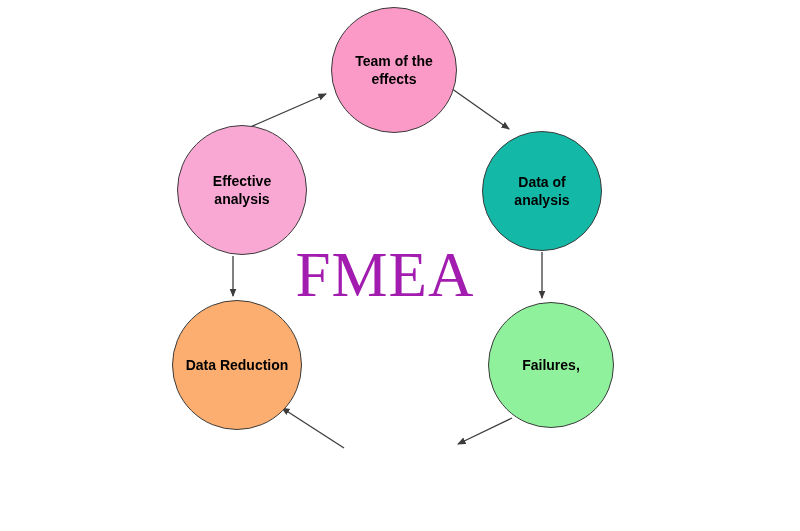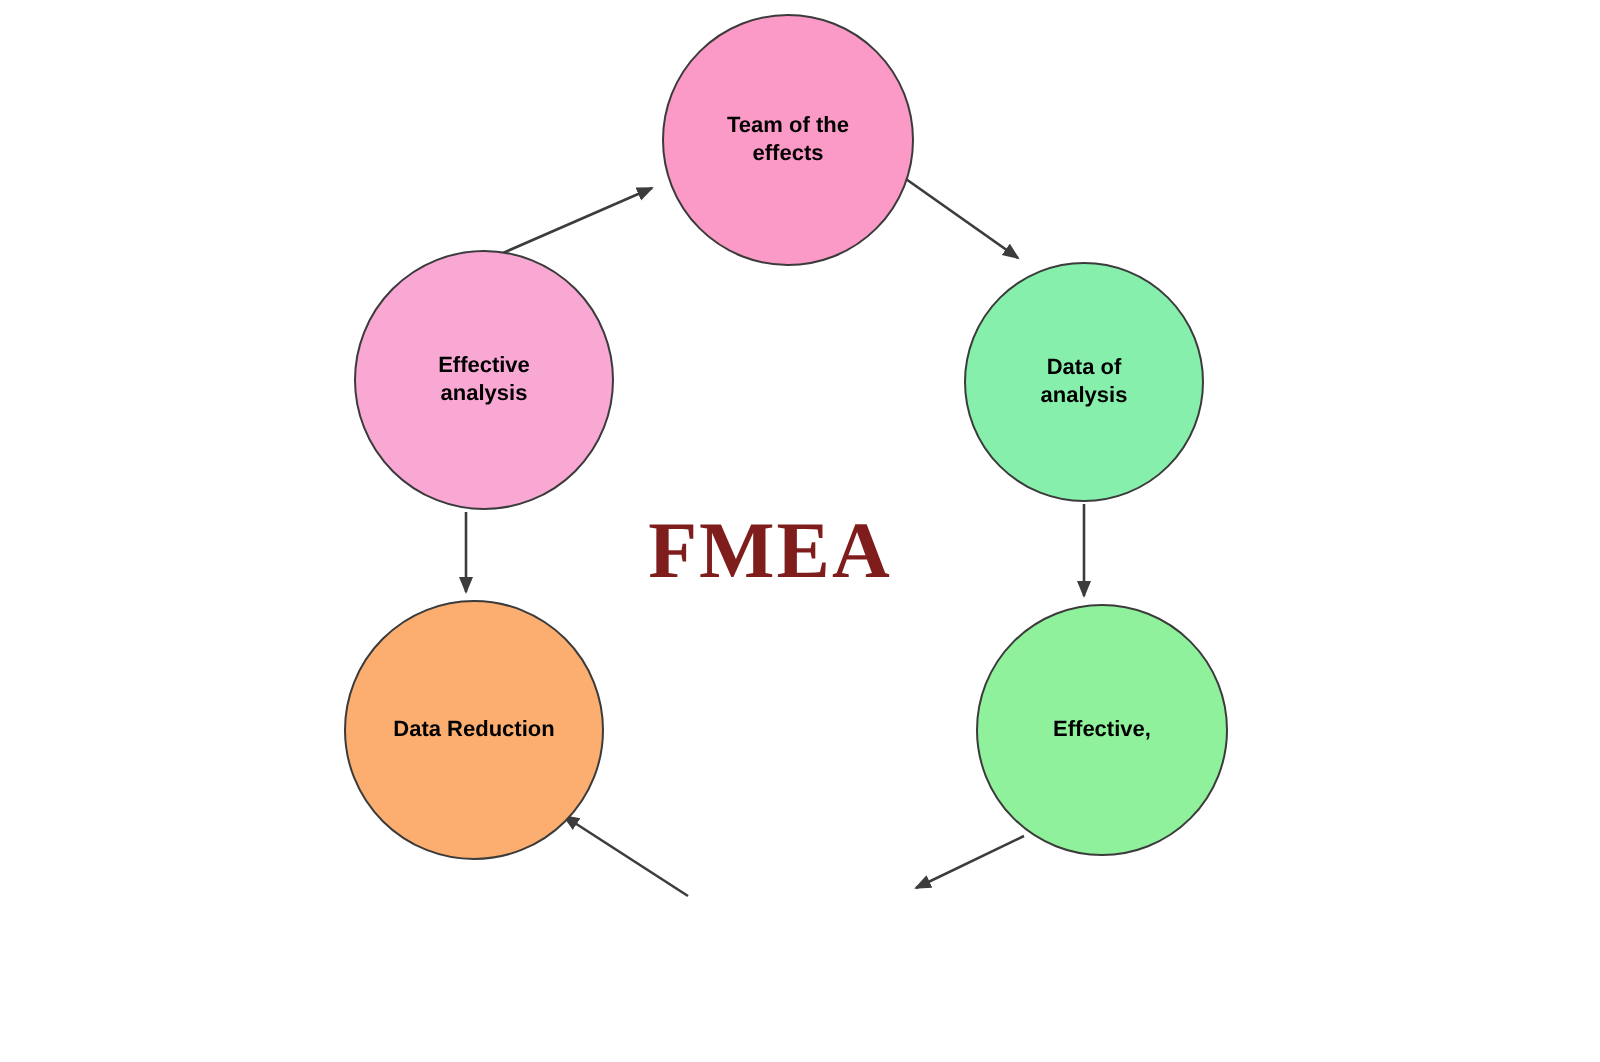--- a/index.html
+++ b/index.html
@@ -18,42 +18,42 @@
   .node {
     position: absolute;
     border-radius: 50%;
     border: 1.5px solid #3b3b3b;
     display: flex;
     flex-direction: column;
     align-items: center;
     justify-content: center;
     text-align: center;
     font-weight: bold;
-    font-size: 11px;
+    font-size: 14px;
     line-height: 1.3;
     color: #000000;
     box-sizing: border-box;
   }
   .node span { display: block; white-space: nowrap; }
   
   .node-team       { left: 331px; top:   7px; width: 126px; height: 126px; }
   .node-data       { left: 482px; top: 131px; width: 120px; height: 120px; }
   .node-failures   { left: 488px; top: 302px; width: 126px; height: 126px; }
   .node-asset      { left: 336px; top: 399px; width: 126px; height: 126px; }
   .node-risk       { left: 172px; top: 300px; width: 130px; height: 130px; }
   .node-effective  { left: 177px; top: 125px; width: 130px; height: 130px; }
   .center-title {
     position: absolute;
     left: 385px;
     top: 275px;
     transform: translate(-50%, -50%);
     font-family: "Liberation Serif", serif;
-    font-size: 40px;
-    font-weight: 700;
-    color: #7f1d1d;
+    font-size: 63px;
+    font-weight: 400;
+    color: #a21caf;
     letter-spacing: 1px;
     white-space: nowrap;
   }
   svg.arrows {
     position: absolute;
     left: 0; top: 0;
     width: 800px; height: 531px;
     pointer-events: none;
   }
   svg.arrows line {
@@ -78,27 +78,27 @@
     <line x1="512" y1="418" x2="458" y2="444" marker-end="url(#ah)"></line>
     <line x1="344" y1="448" x2="282" y2="408" marker-end="url(#ah)"></line>
     <line x1="233" y1="256" x2="233" y2="296" marker-end="url(#ah)"></line>
   </svg>
 
   <div class="node node-team" style="background-color: rgb(251, 154, 199);">
     <span>Team of the</span>
     <span>effects</span>
   </div>
 
-  <div class="node node-data" style="background-color: #86efac;">
+  <div class="node node-data" style="background-color: #14b8a6;">
     <span>Data of</span>
     <span>analysis</span>
   </div>
 
   <div class="node node-failures" style="background-color: rgb(144, 241, 156);">
-    <span>Effective,</span>
+    <span>Failures,</span>
   </div>
 
 
   <div class="node node-risk" style="background-color: rgb(251, 174, 111);">
     <span>Data Reduction</span>
     <span></span>
   </div>
 
   <div class="node node-effective" style="background-color: #f9a8d4;">
     <span>Effective</span>

